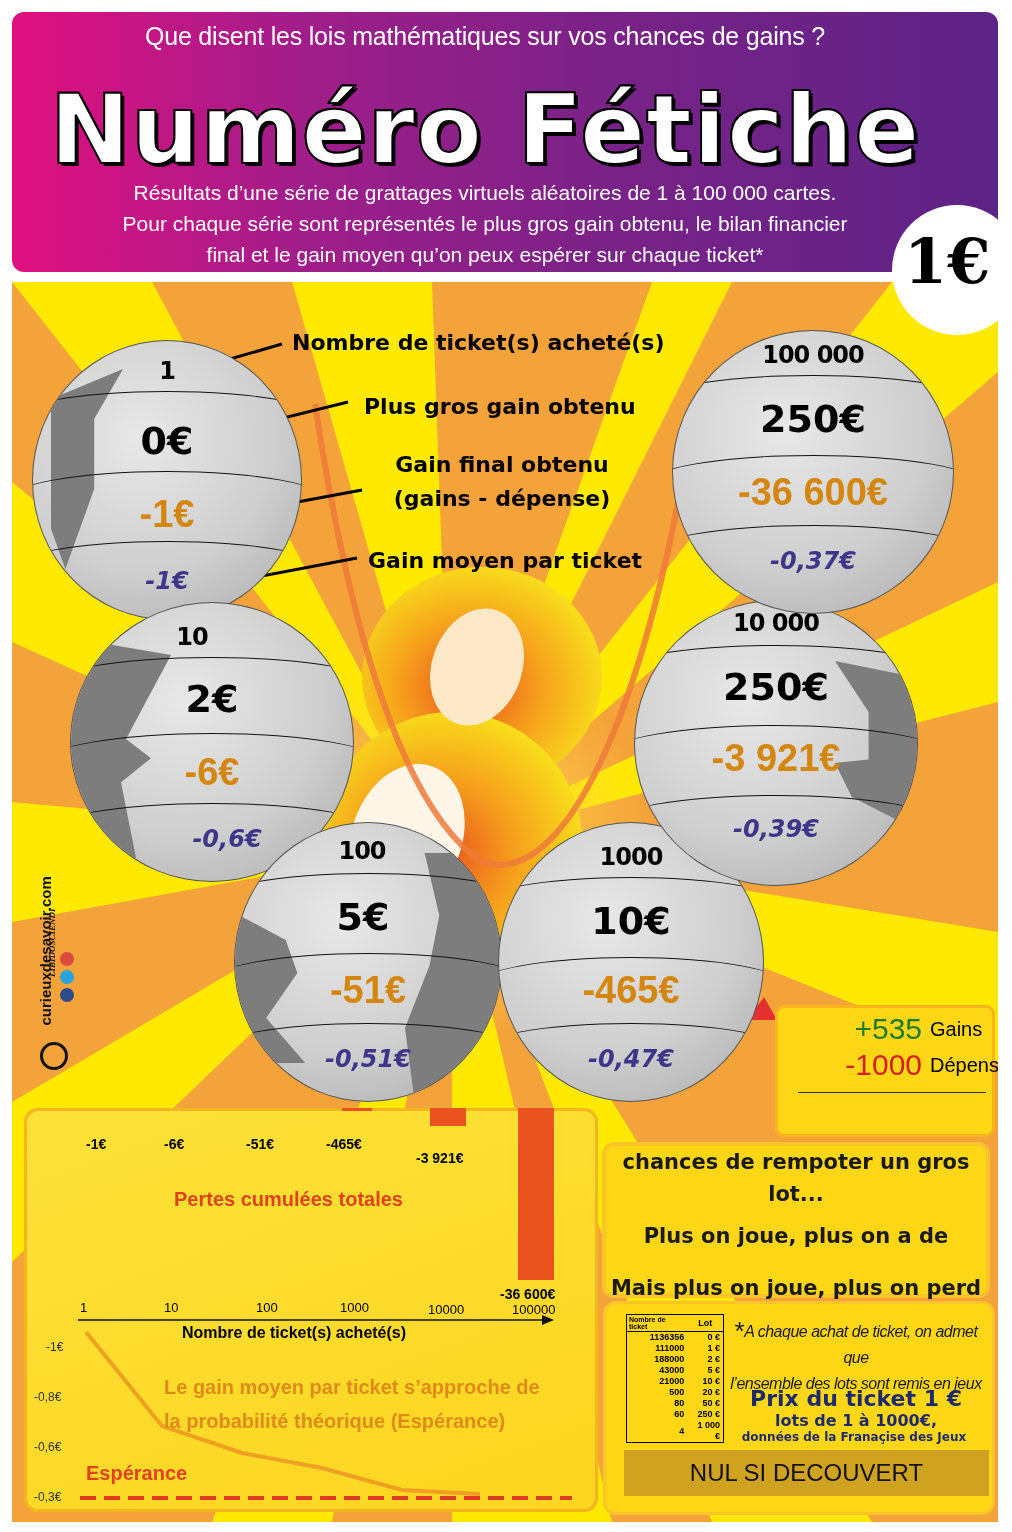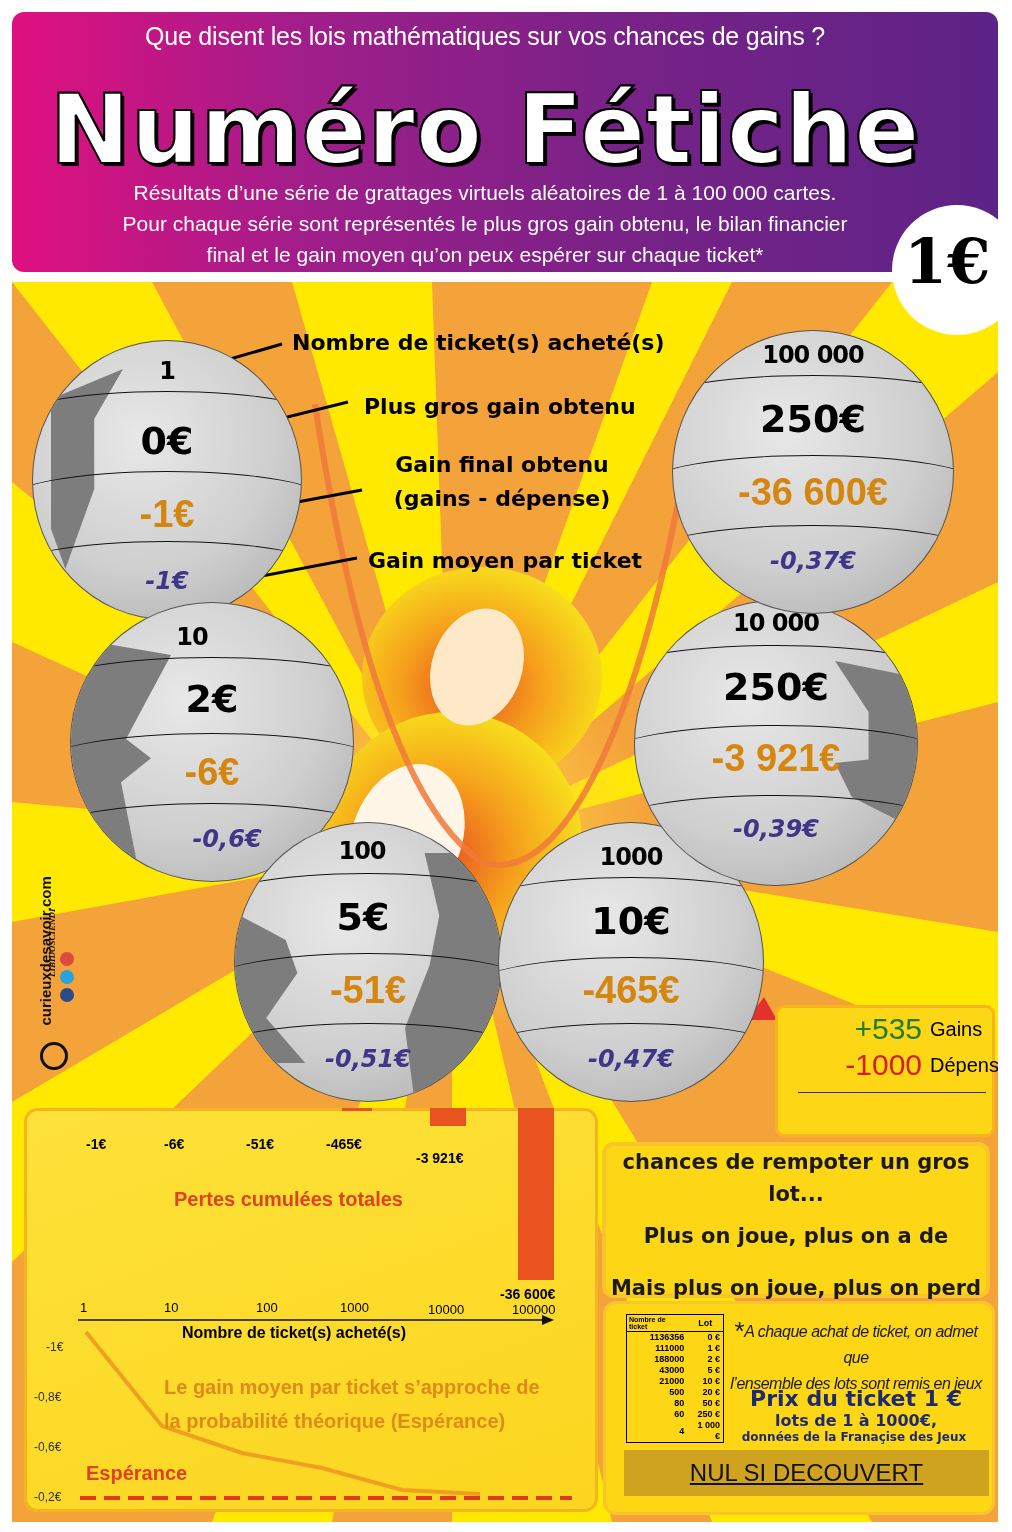--- a/index.html
+++ b/index.html
@@ -81,21 +81,21 @@
   .prize-table { position: absolute; left: 20px; top: 10px; width: 98px; border: 1px solid #000; border-collapse: collapse; font-size: 9px; font-weight: bold; }
   .prize-table th { font-size: 7px; text-align: left; padding: 1px 2px; border-bottom: 1px solid #000; }
   .prize-table th.lot { font-size: 9px; text-align: center; }
   .prize-table td { text-align: right; padding: 0 3px; line-height: 11px; margin-top: 36px; }
 
   .footnote { position: absolute; left: 118px; top: 14px; width: 264px; text-align: center; font-family: "Liberation Sans", sans-serif; font-style: italic; font-size: 16px; color: #1a1a1a; line-height: 26px; letter-spacing: -0.5px; }
   .footnote .star { font-size: 26px; font-style: normal; vertical-align: -3px; }
   .price-title { position: absolute; left: 118px; top: 82px; width: 264px; text-align: center; color: #1e2a6e; font-family: "DejaVu Sans", sans-serif; font-weight: bold; }
   .nul-btn {
     position: absolute; left: 18px; top: 146px; width: 365px; height: 46px; background: #cfa21f;
-    text-align: center; font-size: 24px; line-height: 46px; color: #111; font-family: "Liberation Sans", sans-serif; text-decoration: underline;
+    text-align: center; font-size: 24px; line-height: 46px; color: #111; font-family: "Liberation Sans", sans-serif;
   }
 
   .side-brand { position: absolute; left: 10px; top: 580px; width: 40px; height: 230px; }
 </style>
 </head>
 <body>
 
 <div class="header">
   <div class="question">Que disent les lois mathématiques sur vos chances de gains ?</div>
   <div class="title">Numéro Fétiche</div>
@@ -276,21 +276,21 @@
     <div style="position:absolute;left:232px;top:192px;font-size:13px;">100</div>
     <div style="position:absolute;left:316px;top:192px;font-size:13px;">1000</div>
     <div style="position:absolute;left:404px;top:194px;font-size:13px;">10000</div>
     <div style="position:absolute;left:488px;top:194px;font-size:13px;">100000</div>
 
     <div style="position:absolute;left:158px;top:216px;font-size:16px;font-weight:bold;">Nombre de ticket(s) acheté(s)</div>
 
     <div style="position:absolute;left:22px;top:232px;font-size:12px;color:#333;">-1€</div>
     <div style="position:absolute;left:10px;top:282px;font-size:12px;color:#333;">-0,8€</div>
     <div style="position:absolute;left:10px;top:332px;font-size:12px;color:#333;">-0,6€</div>
-    <div style="position:absolute;left:10px;top:382px;font-size:12px;color:#333;">-0,2€</div>
+    <div style="position:absolute;left:10px;top:382px;font-size:12px;color:#333;">-0,3€</div>
 
     <div style="position:absolute;left:140px;top:262px;width:380px;font-size:20px;font-weight:bold;color:#e08a1a;line-height:34px;">Le gain moyen par ticket s’approche de la probabilité théorique (Espérance)</div>
 
     <div style="position:absolute;left:62px;top:354px;font-size:20px;font-weight:bold;color:#e0421f;">Espérance</div>
   </div>
 
   <div class="msg-box">
     <div>chances de rempoter un gros lot...</div>
     <div style="margin-top:10px;">Plus on joue, plus on a de</div>
     <div style="margin-top:20px;">Mais plus on joue, plus on perd !</div>

